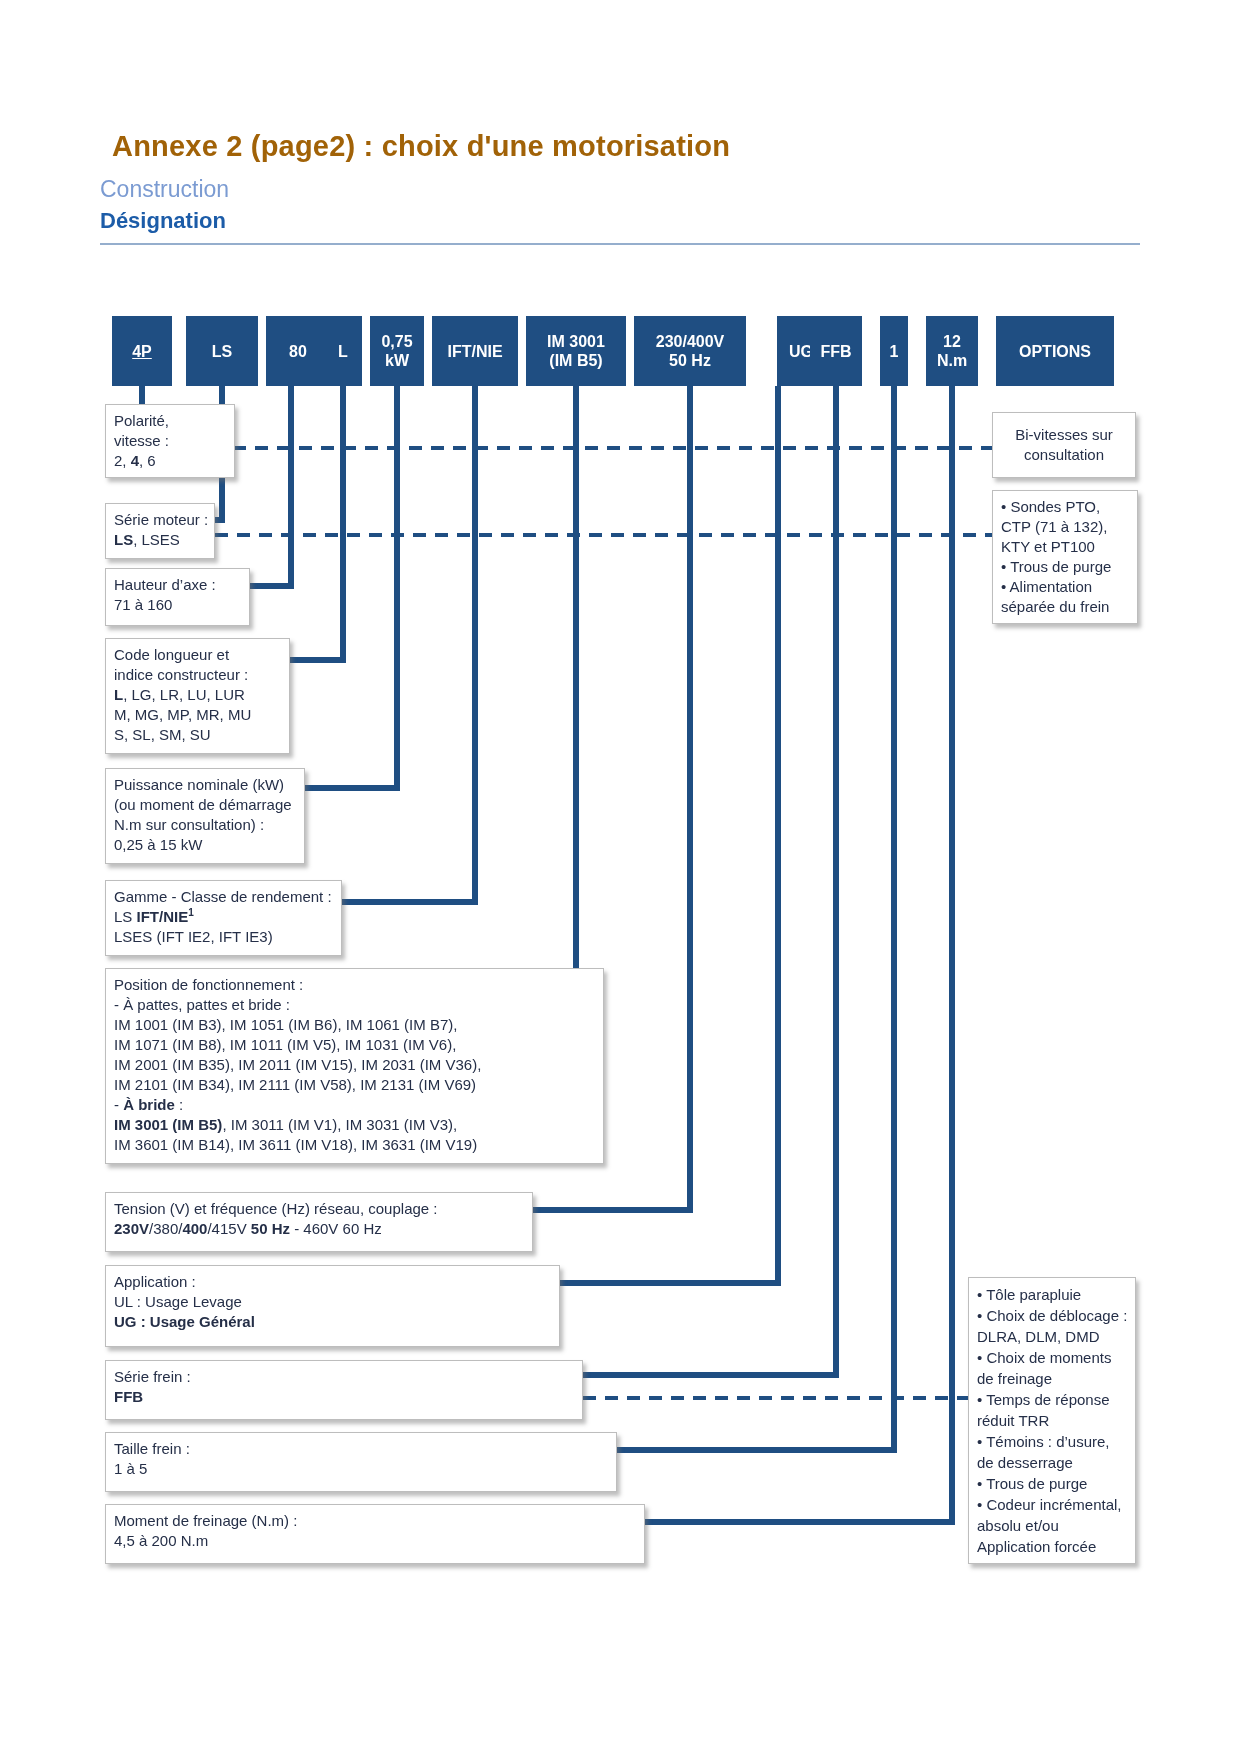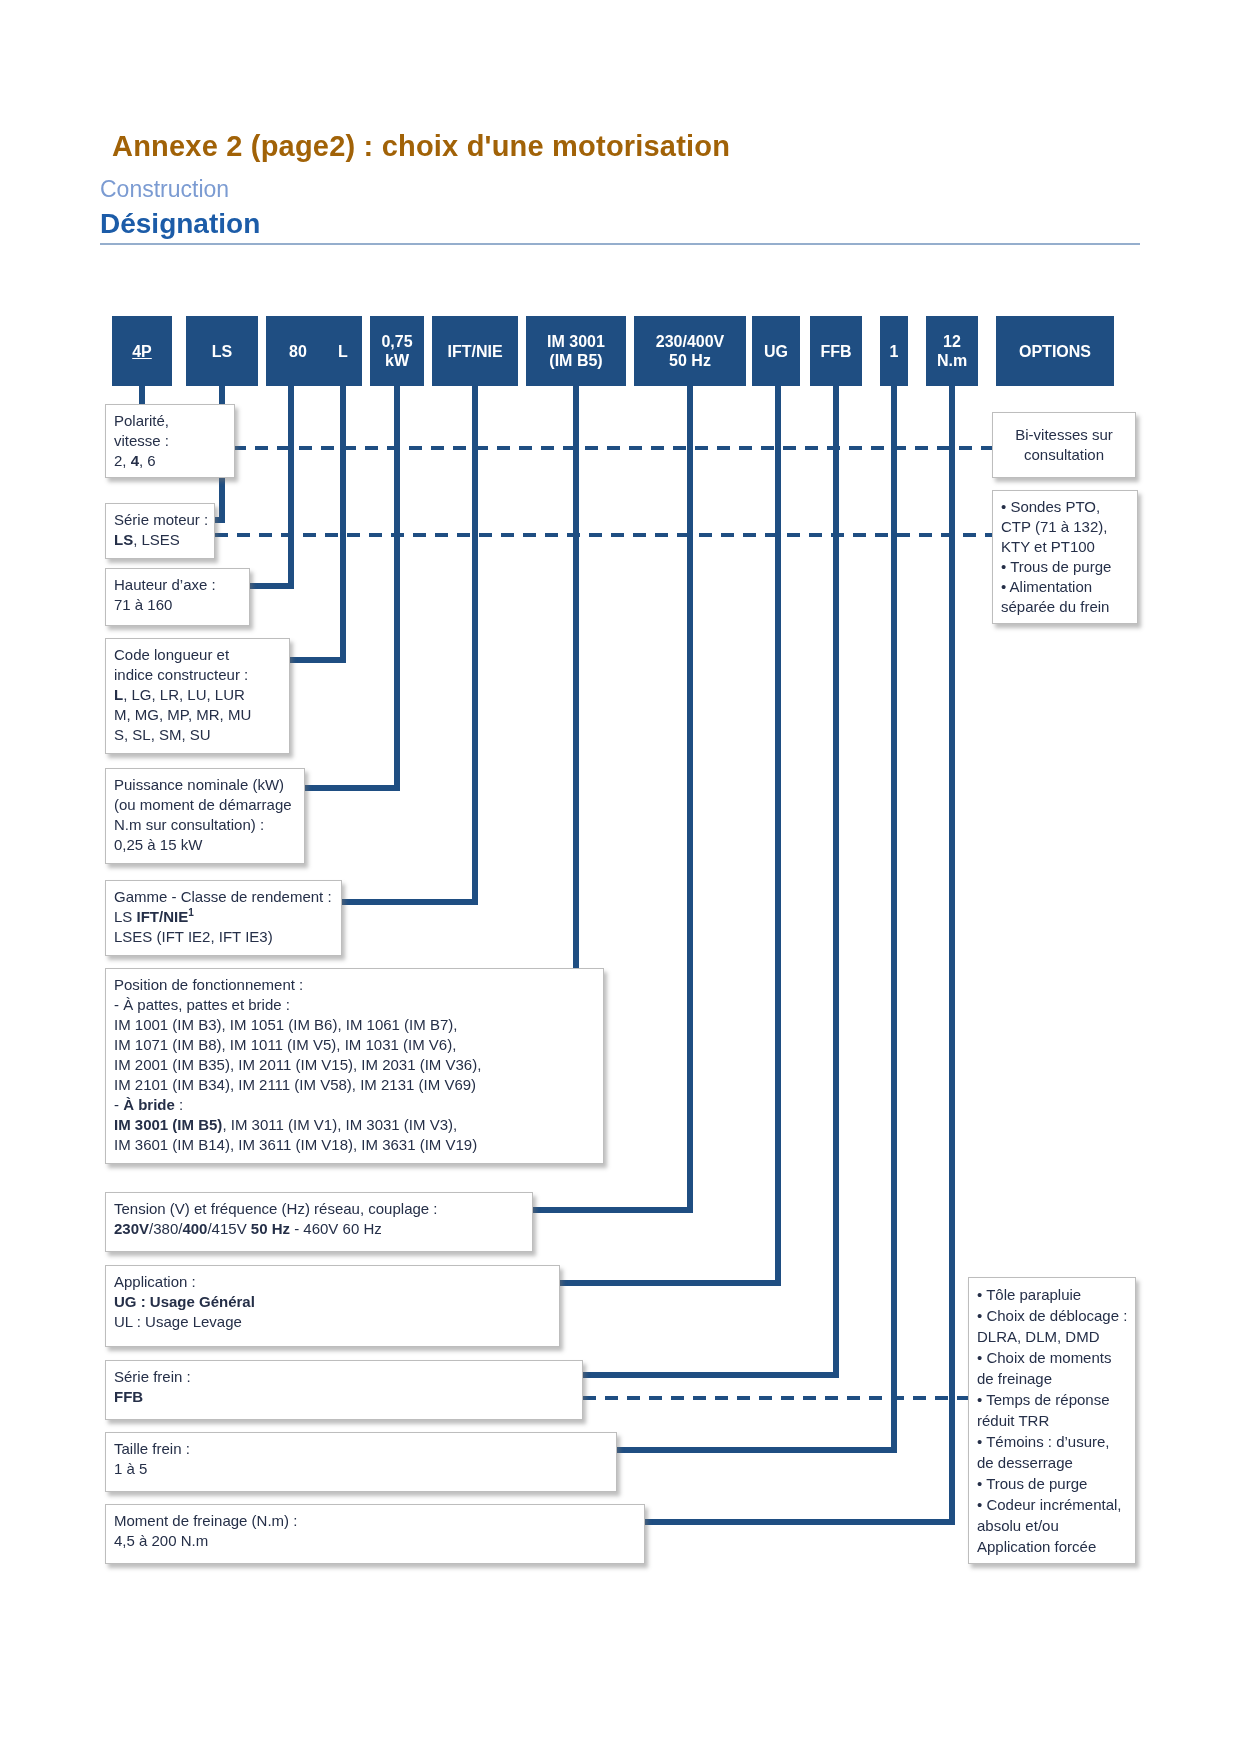--- a/index.html
+++ b/index.html
@@ -9,21 +9,21 @@
     --subtitle-blue:#7b9bd2;
     --callout-text:#252f48;
   }
   html,body{margin:0;padding:0;background:#ffffff;}
   body{font-family:"Liberation Sans", sans-serif;}
   #page{position:relative;width:1240px;height:1754px;background:#fff;overflow:hidden;}
 
   
   #title{position:absolute;left:112px;top:130px;font-size:29px;font-weight:bold;color:#a16207;letter-spacing:.2px;}
   #subtitle{position:absolute;left:100px;top:176px;font-size:23px;color:var(--subtitle-blue);}
-  #section{position:absolute;left:100px;top:208px;font-size:28px;font-weight:bold;color:var(--title-blue);}
+  #section{position:absolute;left:100px;top:208px;font-size:22px;font-weight:bold;color:var(--title-blue);}
   #rule{position:absolute;left:100px;top:243px;width:1040px;height:2px;background:#95aecd;}
 
   
   .cbox{
     position:absolute;top:316px;height:70px;background:var(--box-blue);
     color:#fff;font-weight:bold;font-size:16px;line-height:19px;text-align:center;
     display:flex;flex-direction:column;justify-content:center;align-items:center;
     box-sizing:border-box;
   }
   .cbox .ln{white-space:nowrap;}
@@ -93,21 +93,21 @@
       <div class="ln"><span style="font-weight: bold;">IFT/NIE</span></div>
     </div>
   <div class="cbox" style="left:526px;width:100px;">
       <div class="ln"><span style="font-weight: bold;">IM 3001</span></div>
       <div class="ln"><span style="font-weight: bold;">(IM B5)</span></div>
     </div>
   <div class="cbox" style="left:634px;width:112px;">
       <div class="ln"><span style="font-weight: bold; margin-top: 40px;">230/400V</span></div>
       <div class="ln"><span style="font-weight: bold;">50 Hz</span></div>
     </div>
-  <div class="cbox" style="left:752px;width:48px;">
+  <div class="cbox" style="left:777px;width:48px;">
       <div class="ln"><span style="font-weight: bold;">UG</span></div>
     </div>
   <div class="cbox" style="left:810px;width:52px;">
       <div class="ln"><span style="font-weight: bold;">FFB</span></div>
     </div>
   <div class="cbox" style="left:880px;width:28px;">
       <div class="ln"><span style="font-weight: bold;">1</span></div>
     </div>
   <div class="cbox" style="left:926px;width:52px;">
       <div class="ln"><span style="font-weight: bold;">12</span></div>
@@ -158,22 +158,22 @@
       <div class="ln"><span>- </span><span style="font-weight: bold;">À bride</span><span> :</span></div>
       <div class="ln"><span style="font-weight: bold;">IM 3001 (IM B5)</span><span>, IM 3011 (IM V1), IM 3031 (IM V3),</span></div>
       <div class="ln"><span>IM 3601 (IM B14), IM 3611 (IM V18), IM 3631 (IM V19)</span></div>
     </div>
   <div class="callout" style="left:105px;top:1192px;width:428px;min-height:60px;">
       <div class="ln"><span>Tension (V) et fréquence (Hz) réseau, couplage :</span></div>
       <div class="ln"><span style="font-weight: bold;">230V</span><span>/380/</span><span style="font-weight: bold;">400</span><span>/415V </span><span style="font-weight: bold;">50 Hz</span><span> - 460V 60 Hz</span></div>
     </div>
   <div class="callout" style="left:105px;top:1265px;width:455px;min-height:82px;">
       <div class="ln"><span>Application :</span></div>
+      <div class="ln"><span>UL : Usage Levage</span></div>
       <div class="ln"><span style="font-weight: bold;">UG : Usage Général</span></div>
-      <div class="ln"><span>UL : Usage Levage</span></div>
     </div>
   <div class="callout" style="left:105px;top:1360px;width:478px;min-height:60px;">
       <div class="ln"><span>Série frein :</span></div>
       <div class="ln"><span style="font-weight: bold;">FFB</span></div>
     </div>
   <div class="callout" style="left:105px;top:1432px;width:512px;min-height:60px;">
       <div class="ln"><span>Taille frein :</span></div>
       <div class="ln"><span>1 à 5</span></div>
     </div>
   <div class="callout" style="left:105px;top:1504px;width:540px;min-height:60px;">

